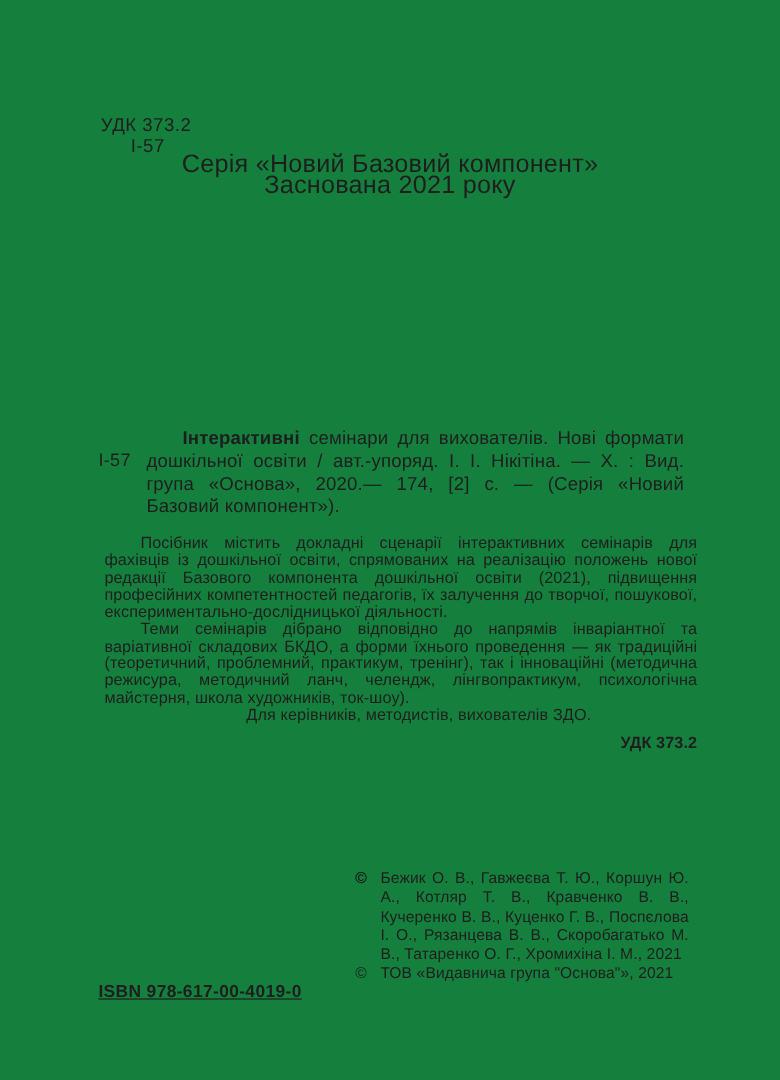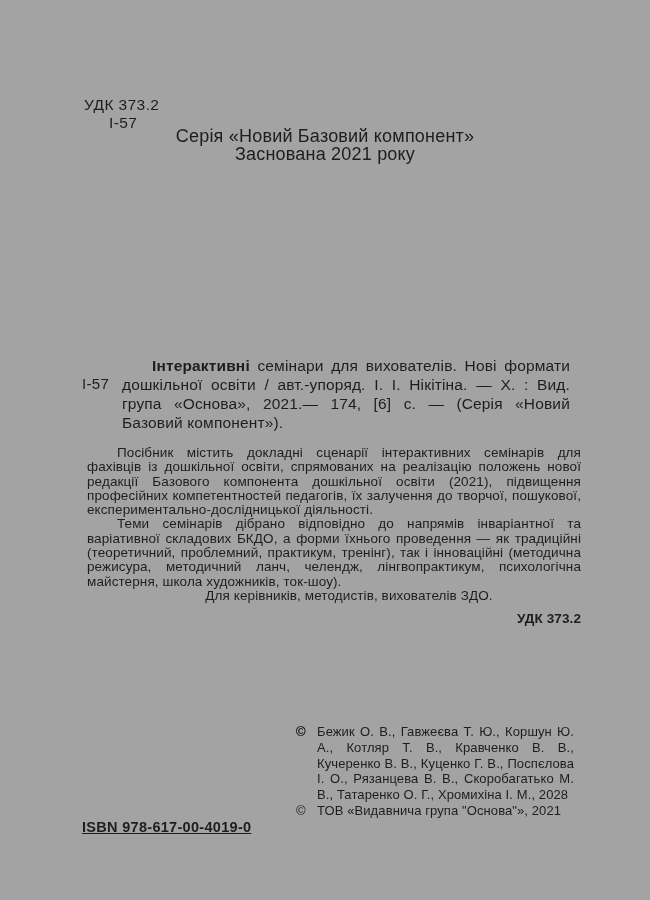--- a/index.html
+++ b/index.html
@@ -6,36 +6,36 @@
   body {
     width: 650px; height: 900px;
     background: #ffffff;
     font-family: "Liberation Sans", "DejaVu Sans", sans-serif;
     color: #1e1e1e;
     -webkit-font-smoothing: antialiased;
   }
   .page {
     position: relative;
     width: 650px; height: 900px;
-    background: #a3a3a3;
+    background: #15803d;
     overflow: hidden;
   }
 
   
   .top-meta {
     position: absolute; left: 84px; top: 96px;
     font-size: 15.5px; line-height: 18px; letter-spacing: 0.4px;
   }
   .top-meta .index-line { padding-left: 25px; }
 
   
   .series {
     position: absolute; left: 0; top: 128px; width: 650px;
     text-align: center;
-    font-size: 18px; line-height: 17.5px; letter-spacing: 0.2px;
+    font-size: 21px; line-height: 17.5px; letter-spacing: 0.2px;
   }
 
   
   .bib { position: absolute; left: 82px; top: 356px; width: 490px; }
   .bib-label {
     position: absolute; left: 0; top: 19px;
     font-size: 15px; letter-spacing: 0.3px;
   }
   .bib-text {
     margin: 0 0 0 40px; width: 448px;
@@ -87,31 +87,31 @@
     <div class="index-line">І-57</div>
   </div>
 
   <div class="series">
     <div>Серія «Новий Базовий компонент»</div>
     <div>Заснована 2021 року</div>
   </div>
 
   <div class="bib">
     <span class="bib-label">І-57</span>
-    <p class="bib-text"><b>Інтерактивні</b><span> семінари для вихователів. Нові формати дошкільної освіти / авт.-упоряд. І. І. Нікітіна. — Х. : Вид. група «Основа», 2021.— 174, [6] с. — (Серія «Новий Базовий компонент»).</span></p>
+    <p class="bib-text"><b>Інтерактивні</b><span> семінари для вихователів. Нові формати дошкільної освіти / авт.-упоряд. І. І. Нікітіна. — Х. : Вид. група «Основа», 2020.— 174, [2] с. — (Серія «Новий Базовий компонент»).</span></p>
   </div>
 
   <div class="annotation">
     <p>Посібник містить докладні сценарії інтерактивних семінарів для фахівців із дошкільної освіти, спрямованих на реалізацію положень нової редакції Базового компонента дошкільної освіти (2021), підвищення професійних компетентностей педагогів, їх залучення до творчої, пошукової, експериментально-дослідницької діяльності.</p>
     <p>Теми семінарів дібрано відповідно до напрямів інваріантної та варіативної складових БКДО, а форми їхнього проведення — як традиційні (теоретичний, проблемний, практикум, тренінг), так і інноваційні (методична режисура, методичний ланч, челендж, лінгвопрактикум, психологічна майстерня, школа художників, ток-шоу).</p>
     <p class="no-justify">Для керівників, методистів, вихователів ЗДО.</p>
     <p class="udc-right">УДК 373.2</p>
   </div>
 
   <div class="copyrights">
     <p class="c-entry"><span class="c-mark">©</span></p>
-    <p class="c-entry"><span class="c-mark">©</span><span>Бежик О. В., Гавжеєва Т. Ю., Коршун Ю. А., Котляр Т. В., Кравченко В. В., Кучеренко В. В., Куценко Г. В., Поспєлова І. О., Рязанцева В. В., Скоробагатько М. В., Татаренко О. Г., Хромихіна І. М., 2028</span></p>
+    <p class="c-entry"><span class="c-mark">©</span><span>Бежик О. В., Гавжеєва Т. Ю., Коршун Ю. А., Котляр Т. В., Кравченко В. В., Кучеренко В. В., Куценко Г. В., Поспєлова І. О., Рязанцева В. В., Скоробагатько М. В., Татаренко О. Г., Хромихіна І. М., 2021</span></p>
     <p class="c-entry"><span class="c-mark">©</span><span>ТОВ «Видавнича група "Основа"», 2021</span></p>
   </div>
 
   <div class="footer-isbn">ISBN 978-617-00-4019-0</div>
 
 </div>
 
 </body></html>

